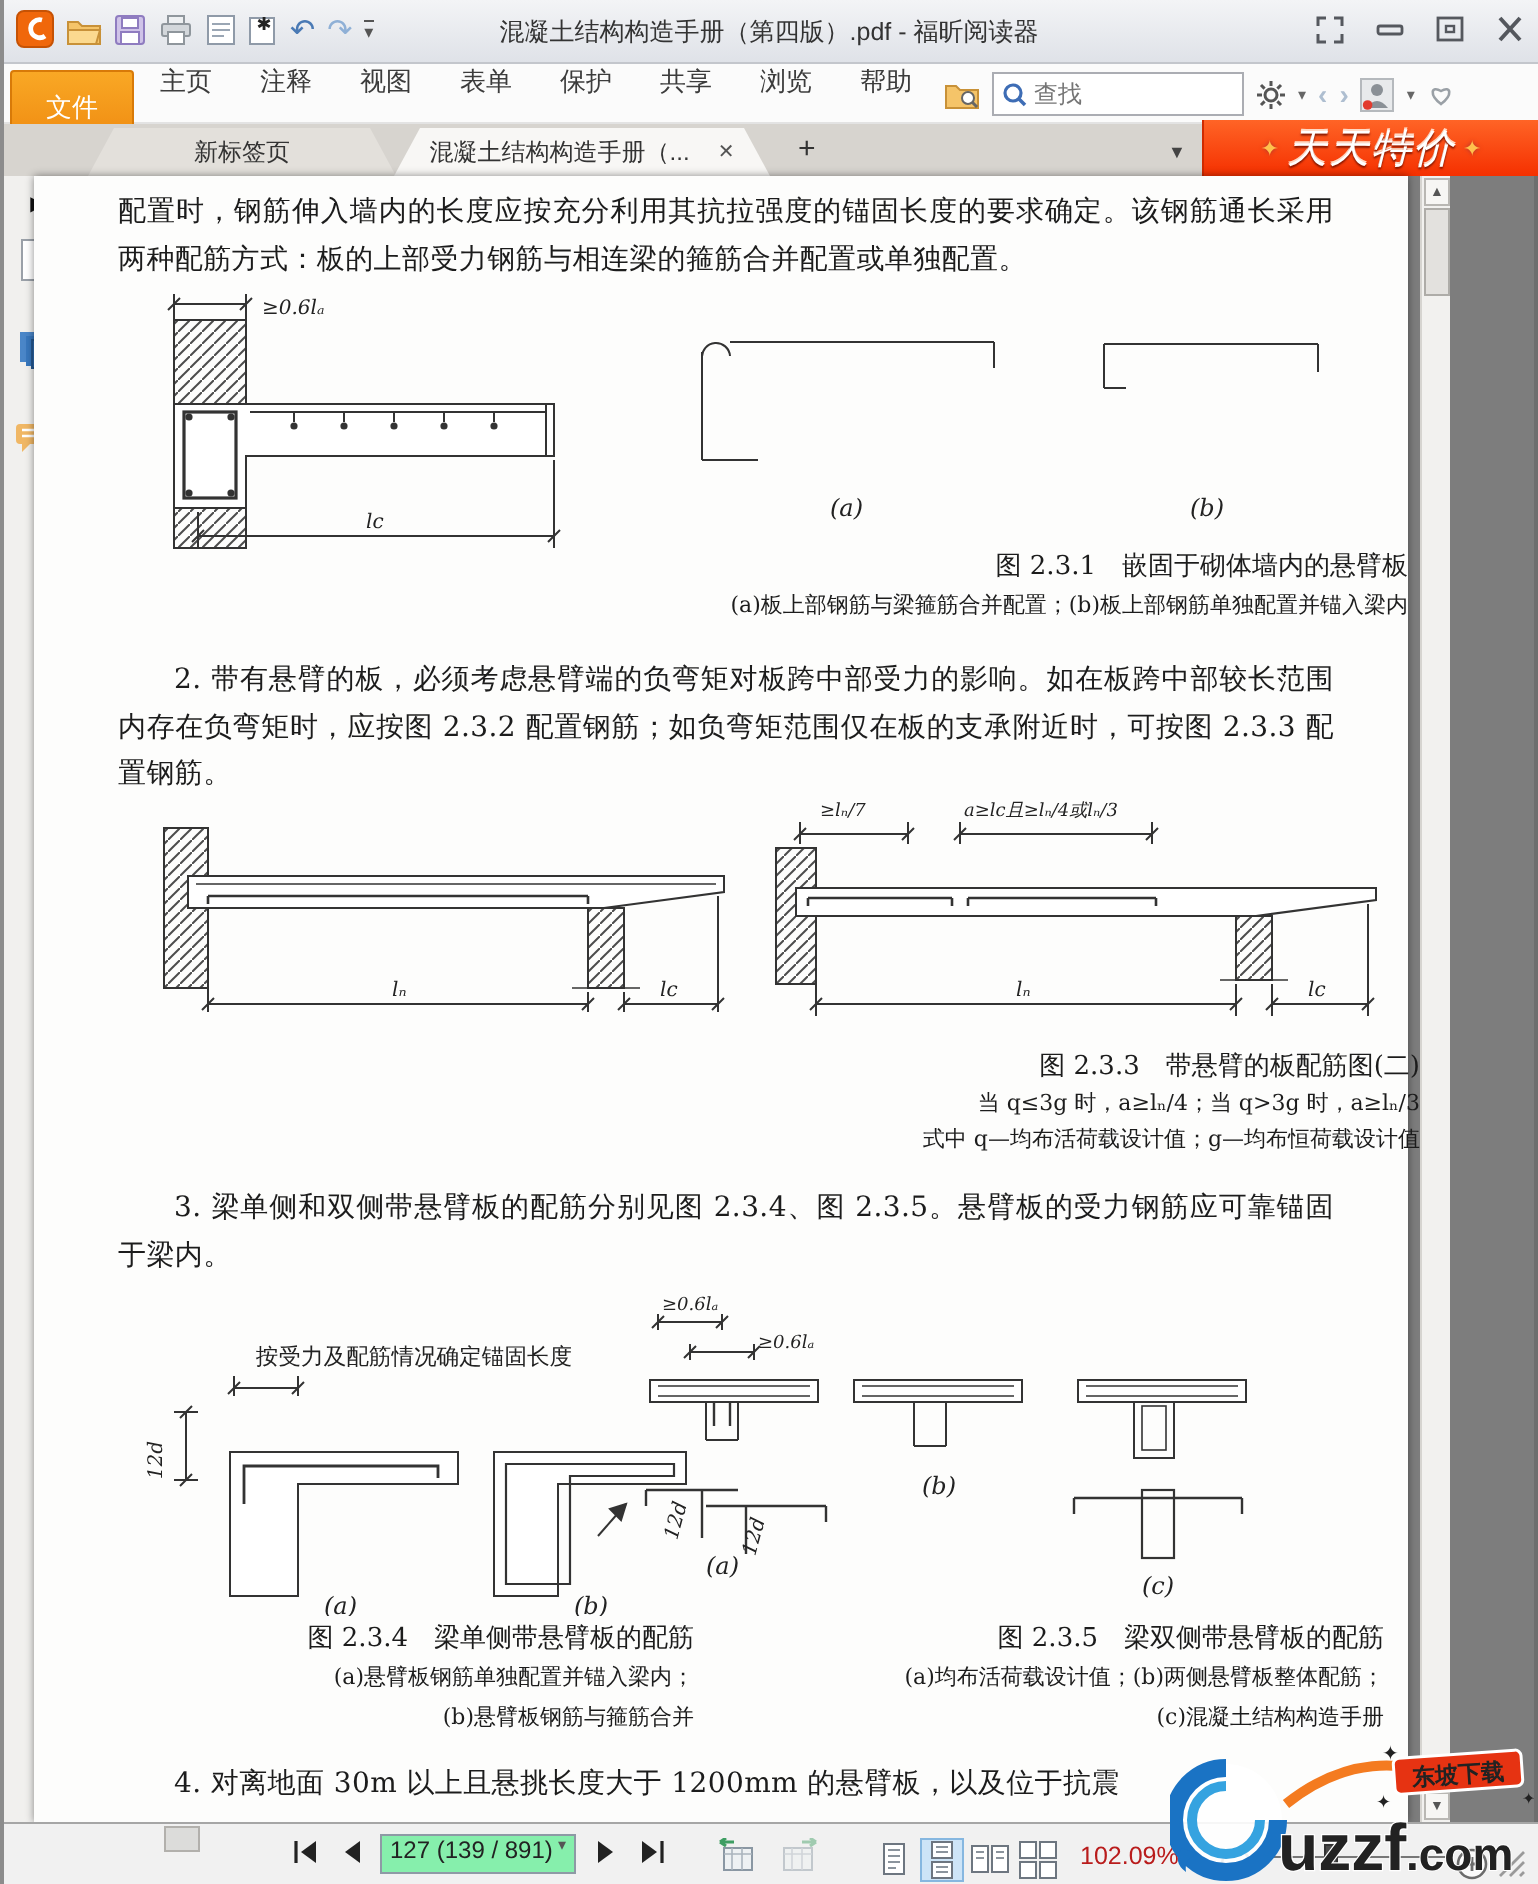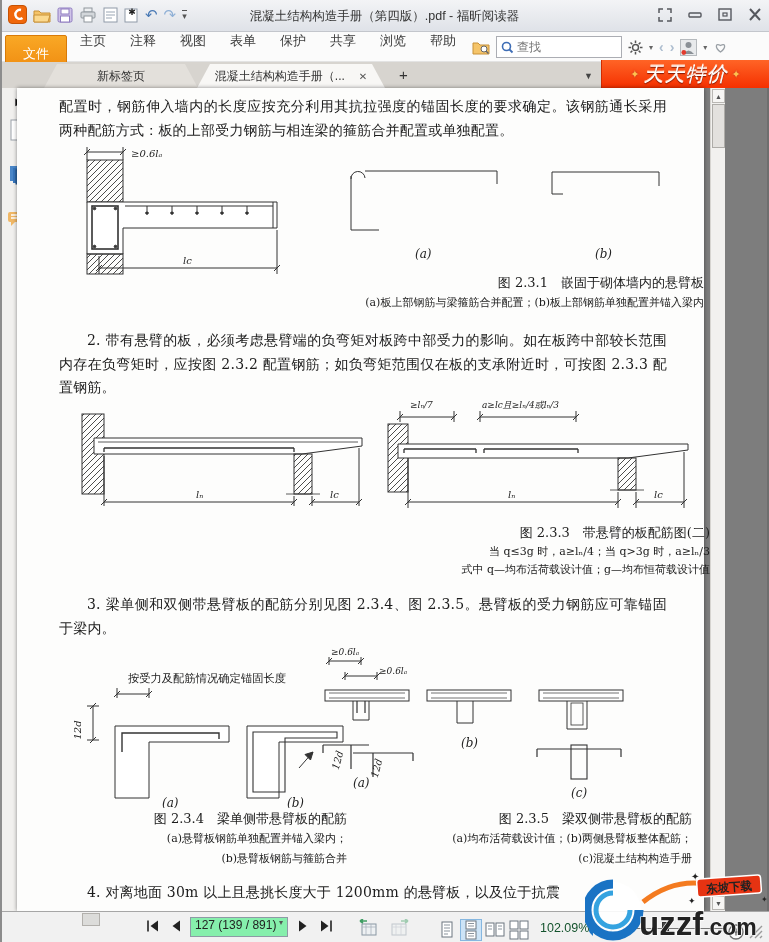--- a/index.html
+++ b/index.html
@@ -65,21 +65,21 @@
   .dim{font:italic 10px "DejaVu Serif",serif}
   .dimsm{font:italic 9px "DejaVu Serif",serif}
   .cnlab{font:11.3px "DejaVu Serif",serif}
   .figlab{font:italic 12px "DejaVu Serif",serif}
 
   
   .statusbar{position:absolute;left:0;top:911px;width:769px;height:31px;background:#f1f1f1;border-top:1px solid #a6a6a6}
   .sb-ctrl{position:absolute;top:7px;display:flex;align-items:center}
   .pagebox{position:absolute;left:190px;top:5px;width:98px;height:20px;background:#86efac;border:1px solid #8e9aa5;
     font-size:12px;color:#222;display:flex;padding:0 4px;justify-content:space-between}
-  .zoomtxt{position:absolute;left:540px;top:9px;font-size:12.5px;color:#14532d}
+  .zoomtxt{position:absolute;left:540px;top:9px;font-size:12.5px;color:#b91c1c}
   .layout-ico{width:22px;height:22px;display:flex;align-items:center;justify-content:center;margin-right:2px}
   .layout-ico.active{background:#cde4f7;border:1px solid #86b7e0}
   .slider-track{position:absolute;left:636px;top:16px;width:88px;height:1px;background:#777}
   .slider-thumb{position:absolute;left:662px;top:10px;width:7px;height:13px;background:#4a4a4a;border:1px solid #333}
   .grip{position:absolute;left:748px;top:12px}
   .hstub{position:absolute;left:82px;top:913px;width:18px;height:13px;background:#dcdcda;border:1px solid #b2b0ac}
 
   
   .wm{position:absolute;left:585px;top:872px;width:184px;height:70px;z-index:30;pointer-events:none}
 

